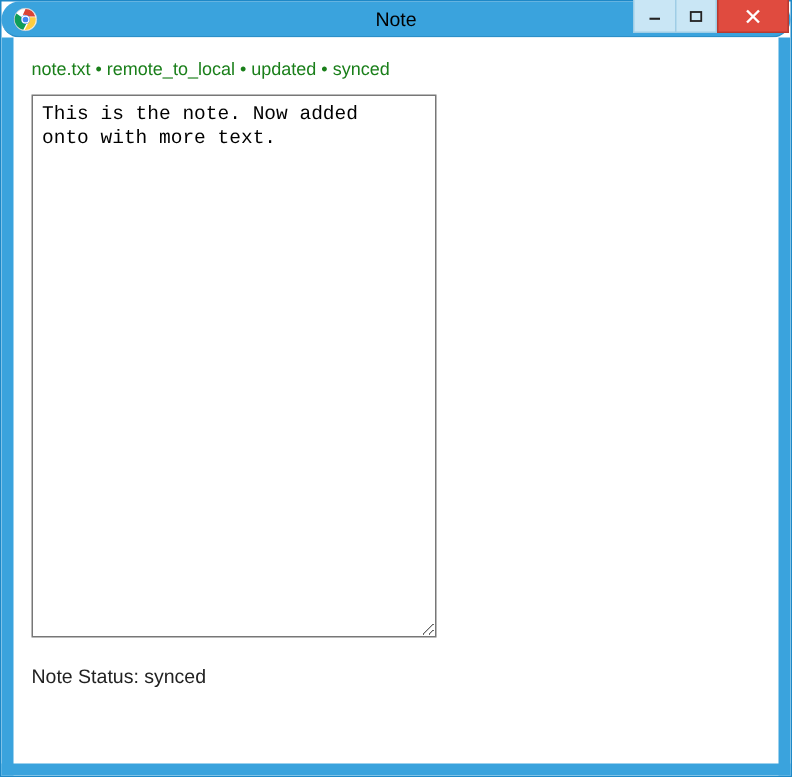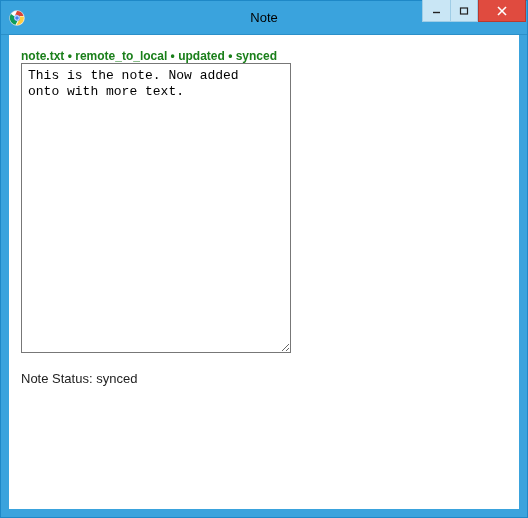--- a/index.html
+++ b/index.html
@@ -9,25 +9,26 @@
     font-family: "Segoe UI", Tahoma, sans-serif;
     background: #fff;
   }
   .window {
     width: 528px; height: 518px;
     border: 1px solid #1e88c7;
     background: #fff;
     display: flex; flex-direction: column;
   }
   .titlebar {
-    height: 34px;
+    height: 24px;
     background: #3aa3dd;
     display: flex; align-items: center;
     position: relative;
     border-bottom: 1px solid #2b8fc8;
+    border-radius: 14px;
   }
   .titlebar .app-icon {
     width: 16px; height: 16px;
     margin-left: 8px;
     display: flex; align-items: center; justify-content: center;
   }
   .titlebar .title-text {
     position: absolute;
     left: 0; right: 0;
     text-align: center;
@@ -67,26 +68,26 @@
   .client {
     flex: 1;
     border: 8px solid #3aa3dd;
     border-top: none;
     background: #fff;
     padding: 14px 12px 12px 12px;
   }
   .status-line {
     font-size: 12px;
     color: #1a7f1a;
-    font-weight: bold;
+    margin-bottom: 10px;
   }
   .dot { color: #1a7f1a; }
   textarea.note {
     width: 270px;
-    height: 290px;
+    height: 362px;
     font-family: "Courier New", monospace;
     font-size: 13px;
     padding: 4px 6px;
     border: 1.5px solid #777;
     resize: both;
     outline: none;
     line-height: 1.25;
     display: block;
   }
   .file-status {

